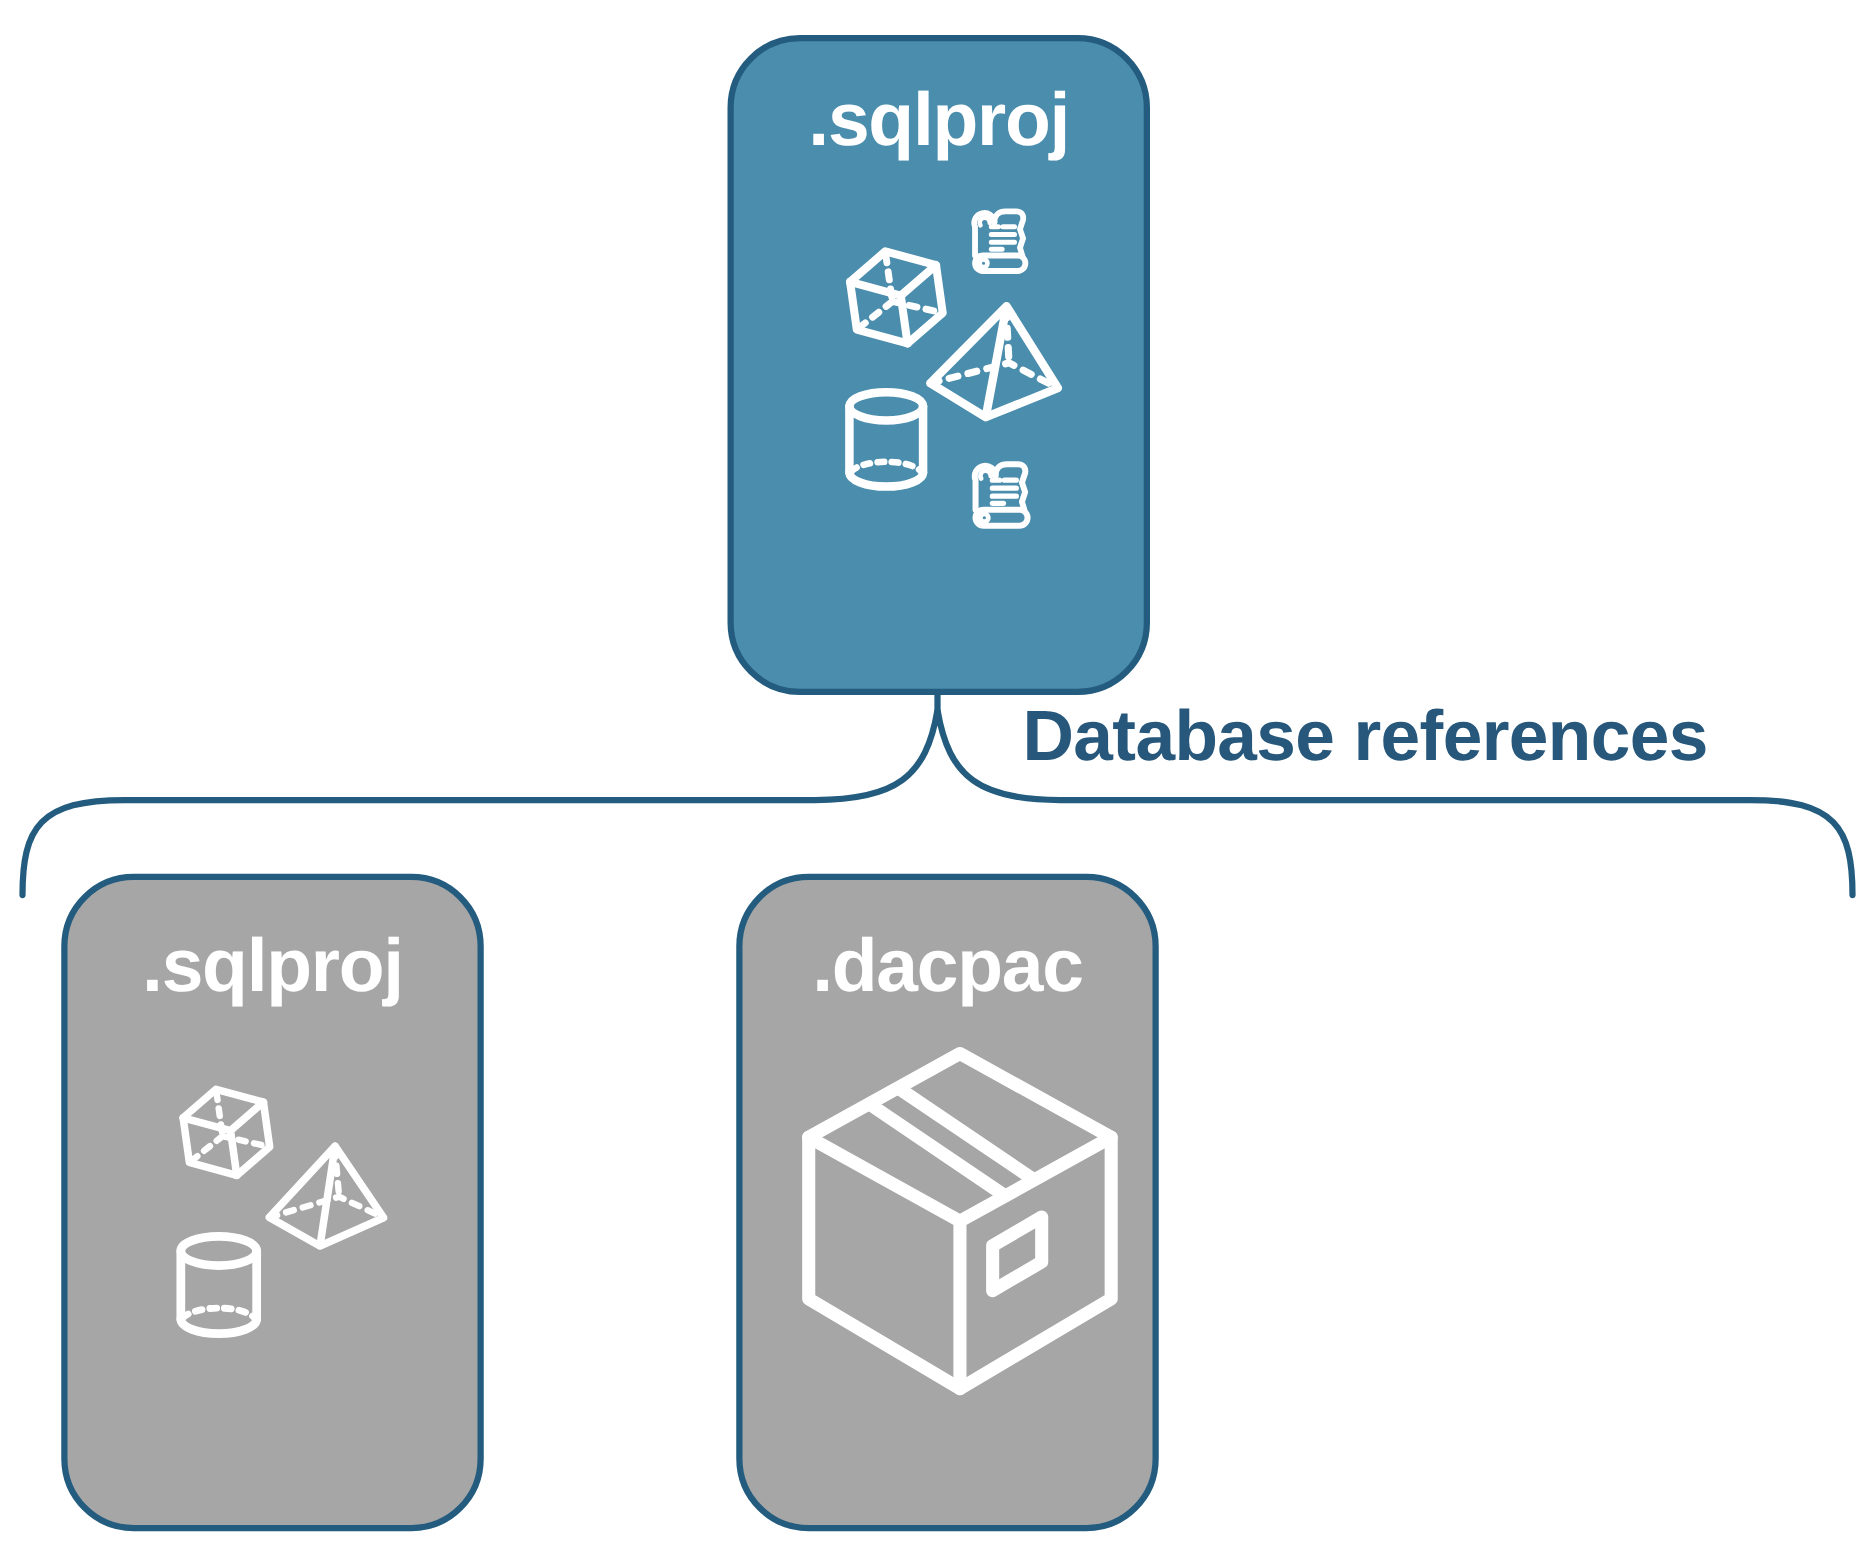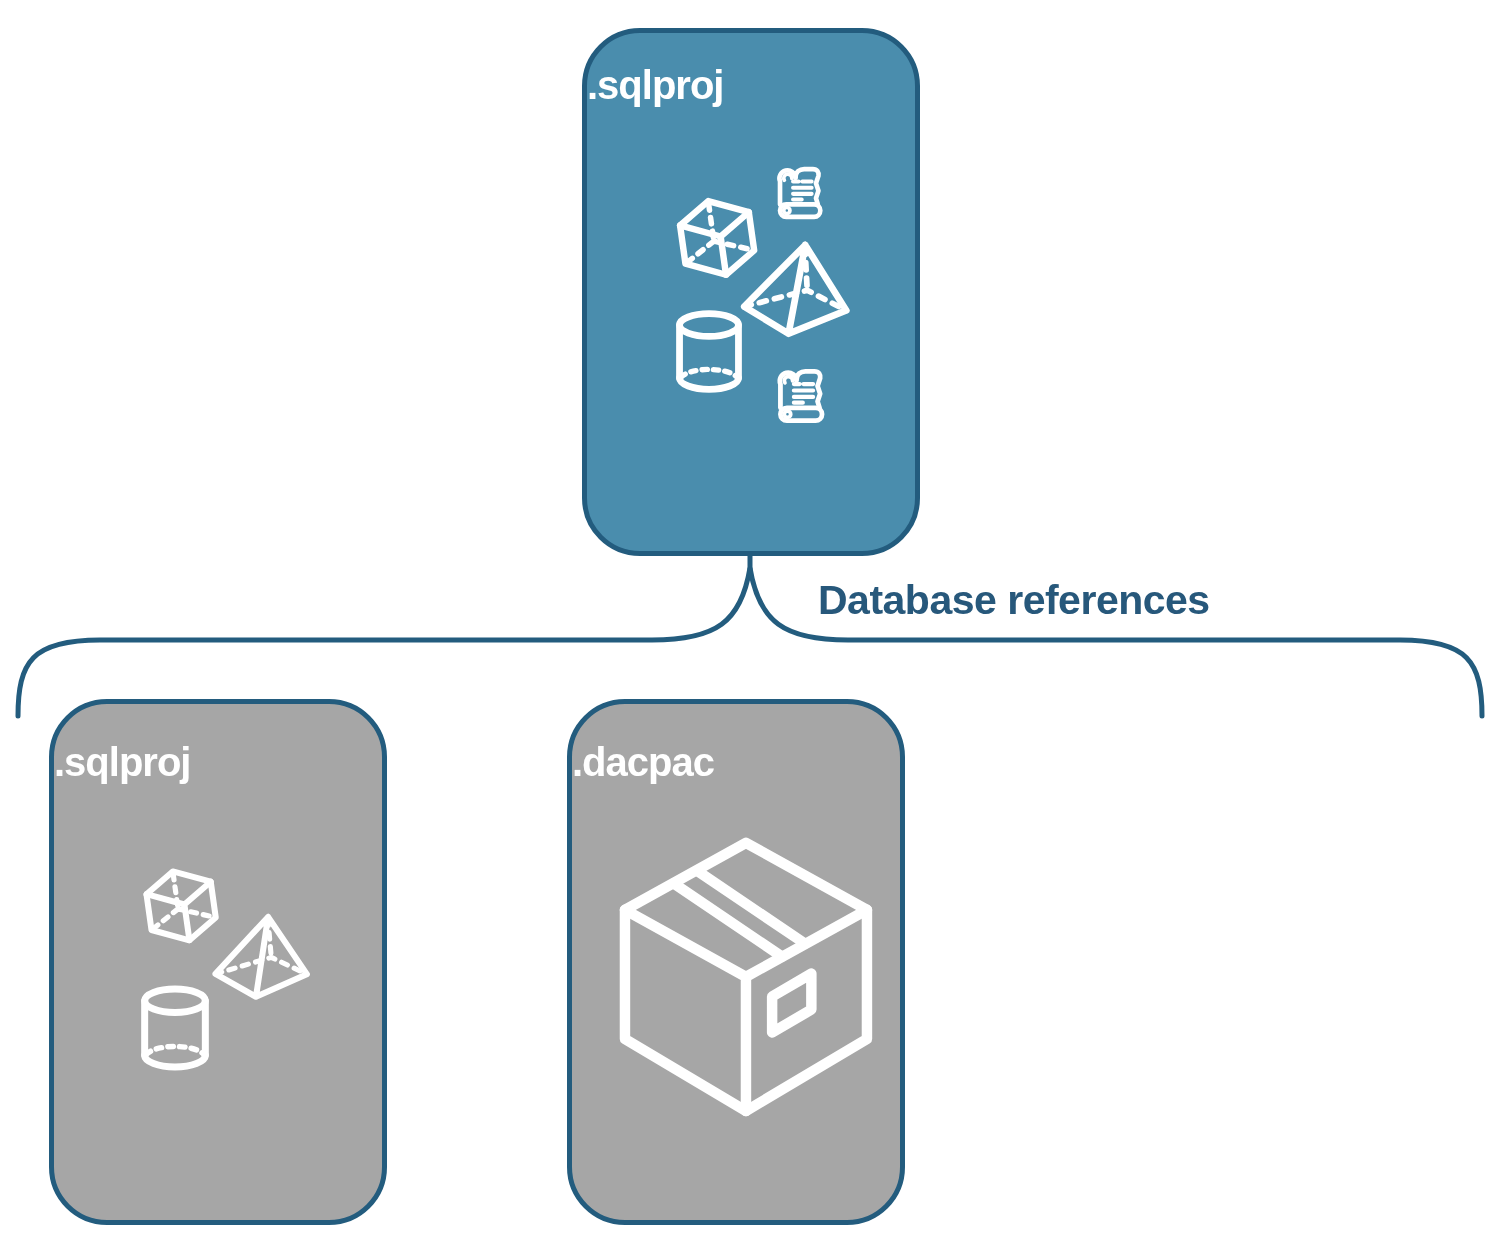--- a/index.html
+++ b/index.html
@@ -14,31 +14,31 @@
   *{margin:0;padding:0;box-sizing:border-box}
   html,body{background:var(--background)}
   body{font-family:"Liberation Sans",sans-serif}
   .canvas{position:relative;width:1500px;height:1250px;background:var(--background);overflow:hidden}
 
   
   .card{position:absolute;border:5px solid var(--outline);border-radius:58px}
   .card.root{left:582px;top:28px;width:338px;height:528px;background:var(--root-fill)}
   .card.child{top:699px;width:338px;height:526px;background:var(--child-fill)}
   #child-sqlproj{left:49px}
-  #child-dacpac{left:567px}
+  #child-dacpac{left:589px}
   #child-nupkg{left:1114px}
-  .card-title{display:block;color:var(--card-text);
-    font-weight:bold;font-size:40px;letter-spacing:-1px;line-height:1.1}
+  .card-title{display:block;text-align:center;color:var(--card-text);
+    font-weight:bold;font-size:60px;letter-spacing:-1px;line-height:1.1}
   .card.root .card-title{padding-top:30px}
   .card.child .card-title{padding-top:36px}
 
   
   .connector{position:absolute;left:0;top:0;pointer-events:none}
   .connector path{fill:none;stroke:var(--outline);stroke-width:5;stroke-linecap:round}
-  .connector-label{position:absolute;left:818px;top:577px;font-size:41px;font-weight:bold;
+  .connector-label{position:absolute;left:818px;top:556px;font-size:57px;font-weight:bold;
     color:var(--connector-text);white-space:nowrap;letter-spacing:-0.5px}
 
   
   .icon{position:absolute;color:var(--icon-stroke);overflow:visible}
   .st{fill:none;stroke:currentColor;stroke-linecap:round;stroke-linejoin:round}
   .dash{stroke-dasharray:7 8}
   .blob,.dot{fill:currentColor;stroke:none}
   .hole{fill:var(--child-fill);stroke:none}
 
   .card.root .i-cube{left:84px;top:158px;width:92px;height:92px;transform:rotate(-8deg)}

